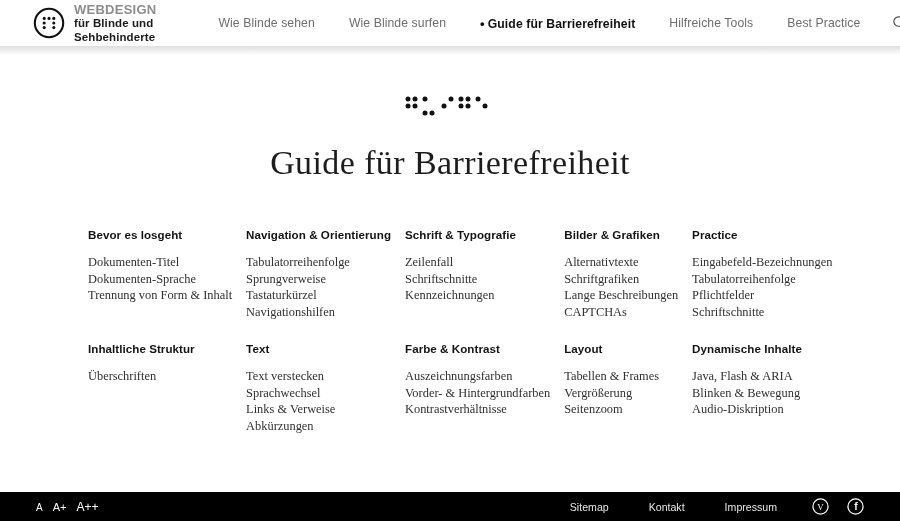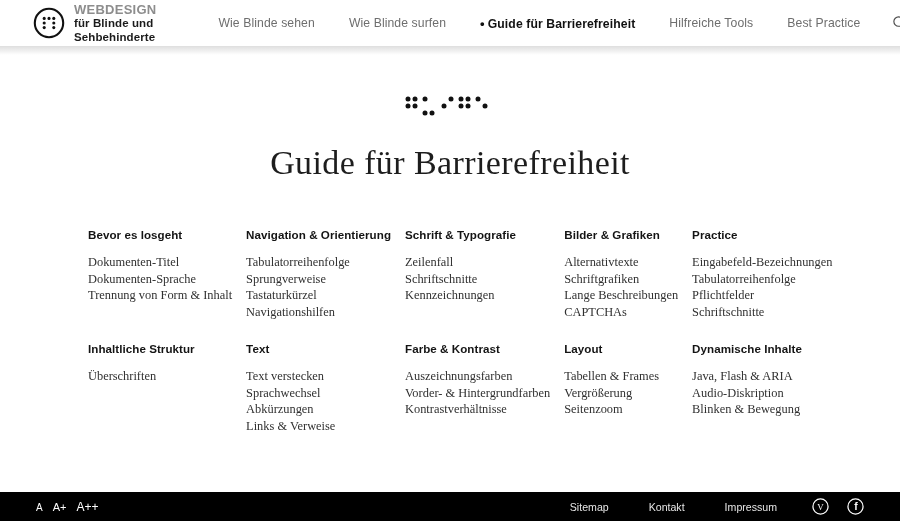--- a/index.html
+++ b/index.html
@@ -321,22 +321,22 @@
       <ul class="col-links">
         <li>Überschriften</li>
       </ul>
     </div>
 
     <div class="col-block">
       <div class="col-heading">Text</div>
       <ul class="col-links">
         <li>Text verstecken</li>
         <li>Sprachwechsel</li>
+        <li>Links &amp; Verweise</li>
         <li>Abkürzungen</li>
-        <li>Links &amp; Verweise</li>
       </ul>
     </div>
 
     <div class="col-block">
       <div class="col-heading">Farbe &amp; Kontrast</div>
       <ul class="col-links">
         <li>Auszeichnungsfarben</li>
         <li>Vorder- &amp; Hintergrundfarben</li>
         <li>Kontrastverhältnisse</li>
       </ul>
@@ -348,22 +348,22 @@
         <li>Tabellen &amp; Frames</li>
         <li>Vergrößerung</li>
         <li>Seitenzoom</li>
       </ul>
     </div>
 
     <div class="col-block">
       <div class="col-heading">Dynamische Inhalte</div>
       <ul class="col-links">
         <li>Java, Flash &amp; ARIA</li>
+        <li>Blinken &amp; Bewegung</li>
         <li>Audio-Diskription</li>
-        <li>Blinken &amp; Bewegung</li>
       </ul>
     </div>
 
   </div>
 </div>
 
 <div class="footer">
   <div class="fontsize-group">
     <span class="fs-btn s">A</span>
     <span class="fs-btn m">A+</span>

